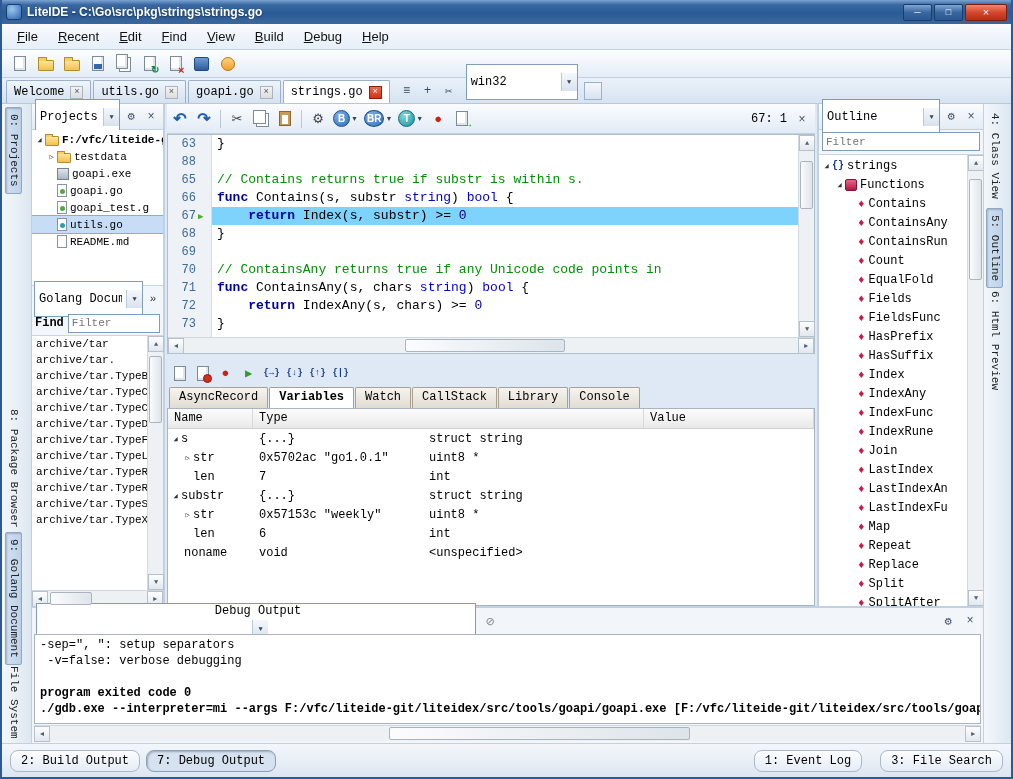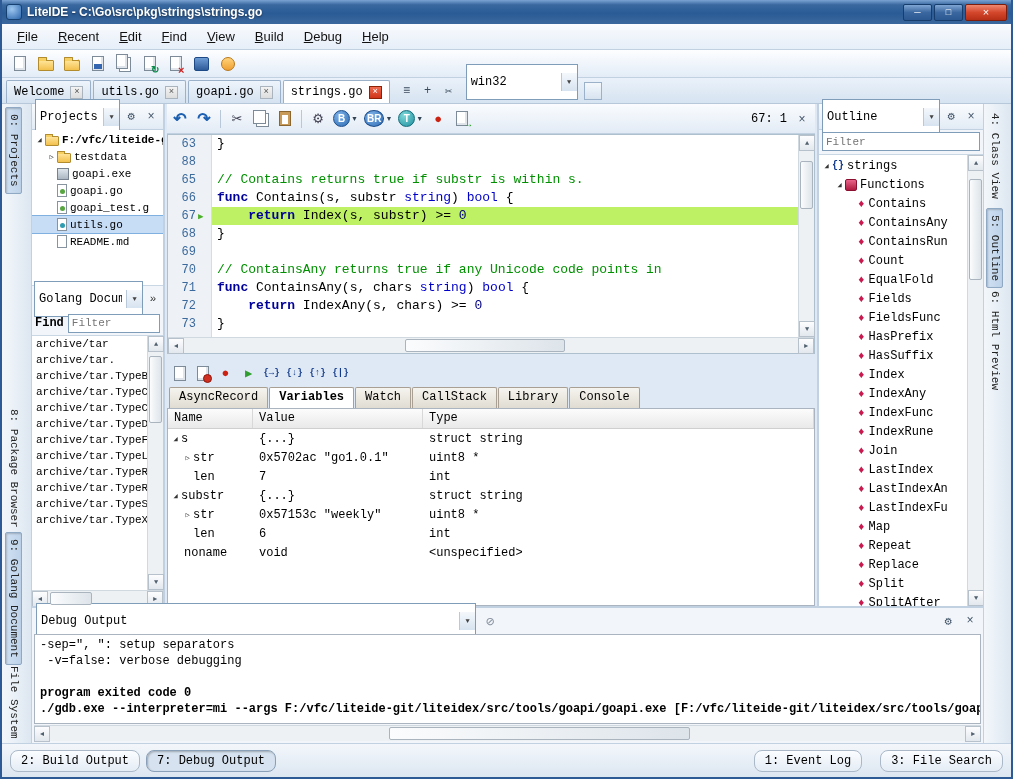--- a/index.html
+++ b/index.html
@@ -157,21 +157,21 @@
   .pos-group { margin-left:auto; display:flex; align-items:center; gap:6px; padding-right:2px; }
   .pos-label { font-size:12px; }
   .editor-box { flex:1; display:flex; flex-direction:column; border:1px solid #aebfce; background:#fff; min-height:0; }
   .editor-top { flex:1; display:flex; min-height:0; }
   .gutter { width:44px; flex:0 0 44px; background:#eef2f6; border-right:1px solid #d4dde6;padding-left:28px; }
   .ln { height:18px; display:flex; align-items:center; justify-content:flex-end; }
   .ln .num { color:#3c6a9c; font-size:12px; padding-right:2px; }
   .ln .slot { width:13px; flex:0 0 13px; font-size:9px; text-align:left; color:#4caf2a; }
   .code { flex:1; min-width:0; overflow:hidden; font-size:13px; line-height:18px; white-space:pre; }
   .code-row { height:18px; padding-left:5px; }
-  .code-row.current { background:#bef264; }
+  .code-row.current { background:#7dd3fc; }
   .tk-kw { color:#00009a; font-weight:bold; }
   .tk-ty { color:#0000c8; }
   .tk-cm { color:#009000; }
   .tk-pl { color:#000; }
   .tk-nm { color:#000080; }
 
   .splitter { height:6px; flex:0 0 6px; }
 
   
   .debug { height:246px; flex:0 0 246px; display:flex; flex-direction:column; }
@@ -198,21 +198,21 @@
   .otree-wrap { flex:1; display:flex; min-height:0; border-top:1px solid #c9d6e4; }
   .otree { flex:1; background:#fff; overflow:hidden; padding-top:1px; }
   .oitem { display:flex; align-items:center; height:19px; font-size:12px; white-space:nowrap; overflow:hidden; }
   .oc-braces { color:#123a8c; font-weight:bold; font-size:10px; margin-right:3px; }
   .oc-functions { width:12px; height:12px; background:linear-gradient(#e8638a,#b01840); border:1px solid #8a0f30; border-radius:2px; margin-right:3px; flex:0 0 12px; }
   .oc-func { color:#c81a4e; font-size:11px; margin-right:4px; }
 
   
   .output { height:137px; flex:0 0 137px; display:flex; flex-direction:column; border-top:2px solid #c2d1e2; background:#f2f6fa; }
   .output-header { height:26px; flex:0 0 26px; display:flex; align-items:center; gap:4px; padding:2px 4px; }
-  .output-combo { width:440px; }
+  .output-combo { width:440px;flex-direction:column; }
   .clear-btn { width:20px; height:20px; display:inline-flex; align-items:center; justify-content:center; color:#8a94a0; font-size:14px; }
   .oh-spacer { flex:1; }
   .output-text { flex:1; background:#fff; border:1px solid #a9b4c0; margin:0 2px; padding:2px 5px;
                  font-size:12px; line-height:16px; white-space:pre; overflow:hidden; }
   .oline.bold { font-weight:bold; }
   .output-sb { margin:1px 2px 2px 2px; }
 
   
   .statusbar { height:34px; flex:0 0 34px; display:flex; align-items:center; gap:6px; padding:0 8px;
                background:linear-gradient(#f3f7fb,#dce6f1); border-top:1px solid #c2d1e2; }
@@ -570,22 +570,22 @@
                 <div class="dtab">AsyncRecord</div>
                 <div class="dtab active">Variables</div>
                 <div class="dtab">Watch</div>
                 <div class="dtab">CallStack</div>
                 <div class="dtab">Library</div>
                 <div class="dtab">Console</div>
               </div>
             <div class="dtable">
               <div class="dt-header">
                   <span class="dt-h c-name">Name</span>
+                  <span class="dt-h c-type">Type</span>
                   <span class="dt-h c-value">Value</span>
-                  <span class="dt-h c-type">Type</span>
                 </div>
               <div>
                   <div class="dt-row">
                     <span class="dt-cell dt-name c-name" style="padding-left: 2px;">
                       <span class="dt-exp">◢</span>
                       <span>s</span>
                     </span>
                     <span class="dt-cell c-value">{...}</span>
                     <span class="dt-cell c-type">struct string</span>
                   </div>

